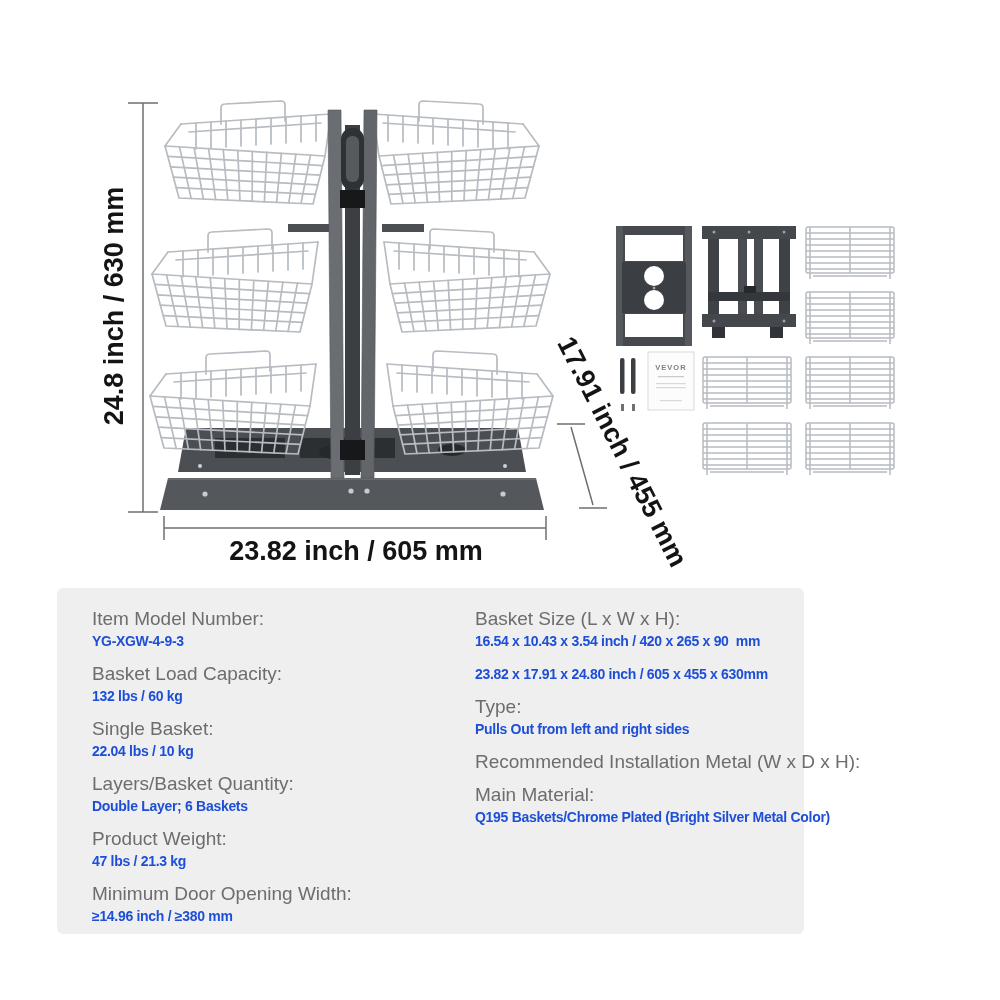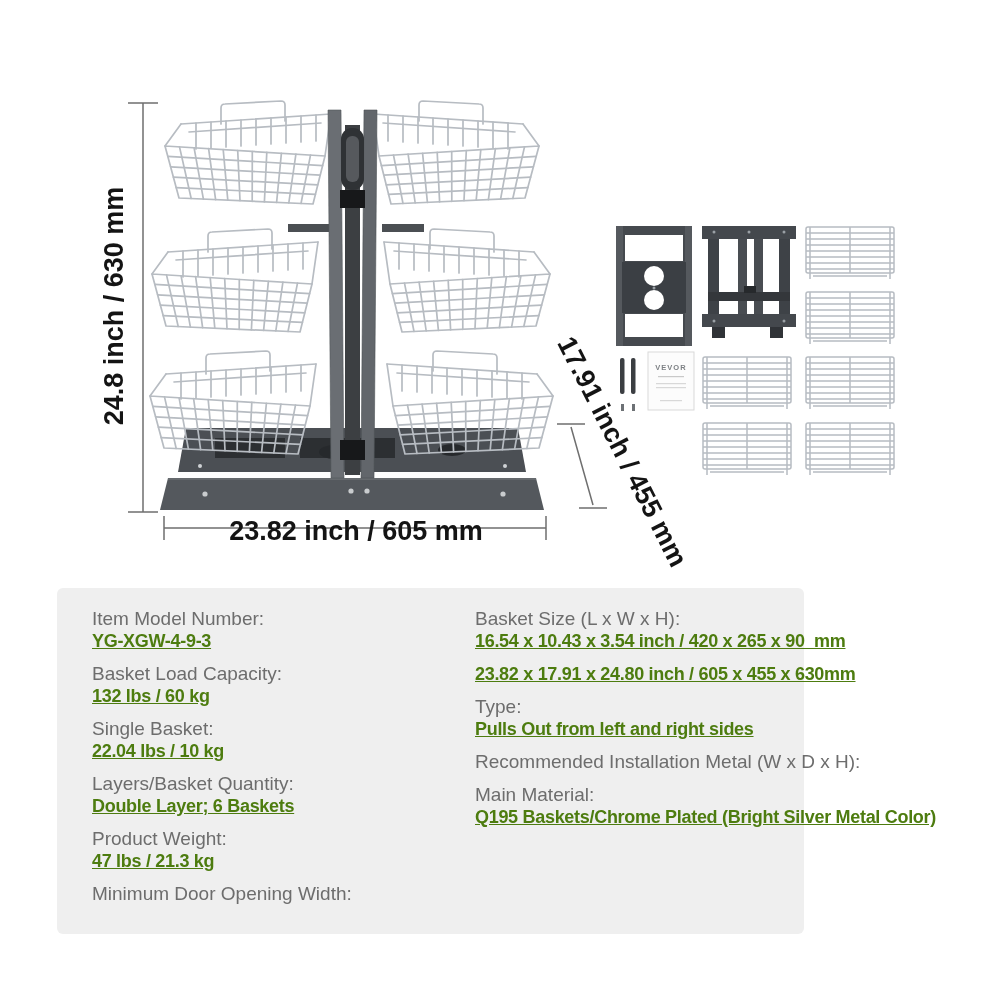--- a/index.html
+++ b/index.html
@@ -2,31 +2,31 @@
 <html><head>
 <meta charset="utf-8">
 <style>
   html,body{margin:0;padding:0;background:#fff;}
   .canvas{position:relative;width:1000px;height:1000px;background:#ffffff;overflow:hidden;
           font-family:"Liberation Sans", sans-serif;}
   svg{display:block;}
   .figure-svg{position:absolute;left:0;top:0;}
   .dim-label{position:absolute;font-weight:700;font-size:27px;color:#141414;white-space:nowrap;}
   .dim-height{left:114px;top:306px;transform:translate(-50%,-50%) rotate(-90deg);}
-  .dim-width{left:356px;top:531px;transform:translate(-50%,-50%);}
+  .dim-width{left:356px;top:551px;transform:translate(-50%,-50%);}
   .dim-depth{left:622px;top:452px;transform:translate(-50%,-50%) rotate(63deg);}
   .spec-panel{position:absolute;left:57px;top:588px;width:747px;height:346px;
               background:#efefef;border-radius:6px;}
   .spec-col{position:absolute;top:20px;}
   .spec-col-left{left:35px;width:330px;}
   .spec-col-right{left:418px;width:485px;}
   .spec-group{margin-bottom:11px;}
   .spec-label{font-size:19px;line-height:22px;color:#6d6d6d;white-space:pre;}
-  .spec-value{font-size:18px;line-height:22px;font-weight:700;color:#4d7c0f;
-              letter-spacing:-0.3px;white-space:pre;text-decoration:underline;}
+  .spec-value{font-size:14px;line-height:22px;font-weight:700;color:#1d4ed8;
+              letter-spacing:-0.3px;white-space:pre;}
 </style>
 </head>
 <body>
 
 <div class="canvas">
 
   <svg class="figure-svg" width="1000" height="580" viewBox="0 0 1000 580">
     <defs>
 
       <g id="b3d" fill="none" stroke="#b7bcc2" stroke-width="1.7" stroke-linecap="round">
@@ -178,20 +178,21 @@
       <div class="spec-group">
         <div class="spec-label">Layers/Basket Quantity:</div>
         <div class="spec-value">Double Layer; 6 Baskets</div>
       </div>
       <div class="spec-group">
         <div class="spec-label">Product Weight:</div>
         <div class="spec-value">47 lbs / 21.3 kg</div>
       </div>
       <div class="spec-group">
         <div class="spec-label">Minimum Door Opening Width:</div>
+        <div class="spec-value">≥14.96 inch / ≥380 mm</div>
       </div>
     </div>
     <div class="spec-col spec-col-right">
       <div class="spec-group">
         <div class="spec-label">Basket Size (L x W x H):</div>
         <div class="spec-value">16.54 x 10.43 x 3.54 inch / 420 x 265 x 90  mm</div>
       </div>
       <div class="spec-group">
         <div class="spec-value">23.82 x 17.91 x 24.80 inch / 605 x 455 x 630mm</div>
       </div>

